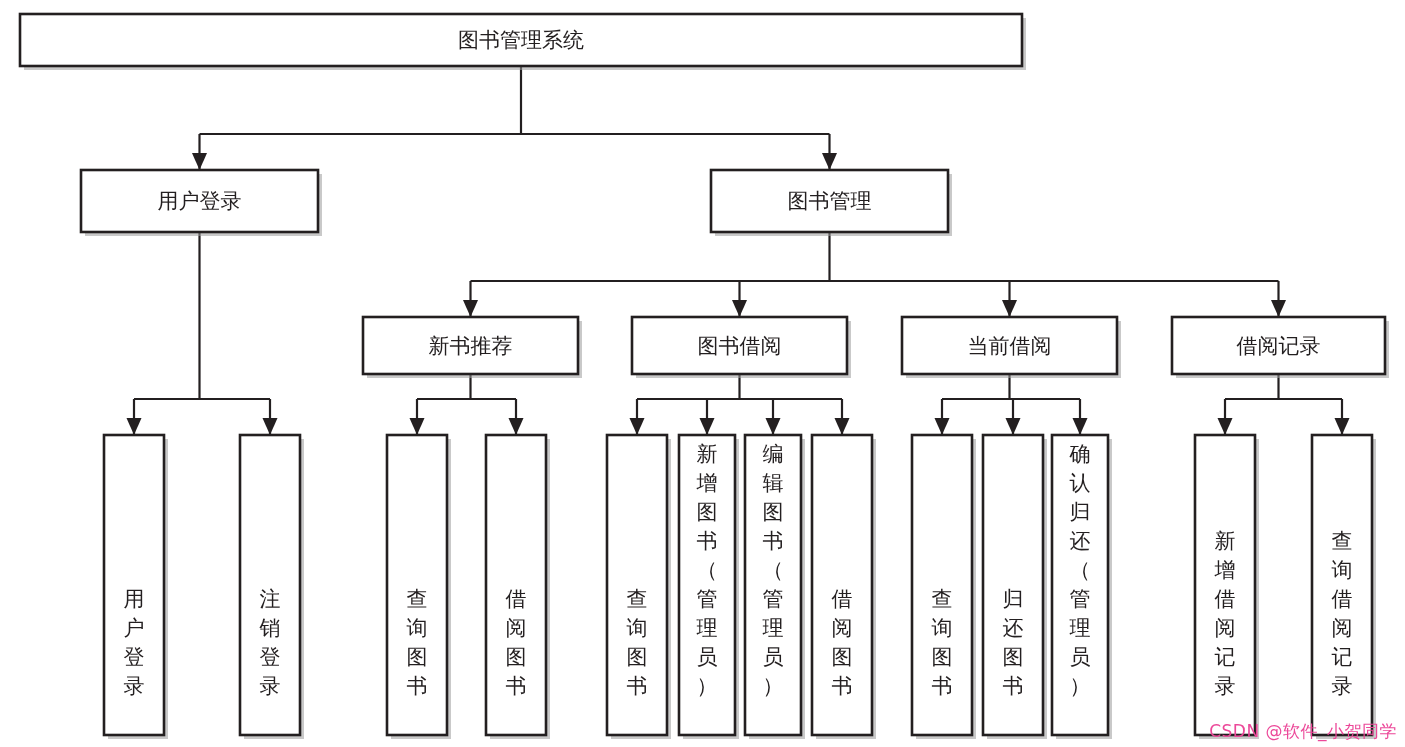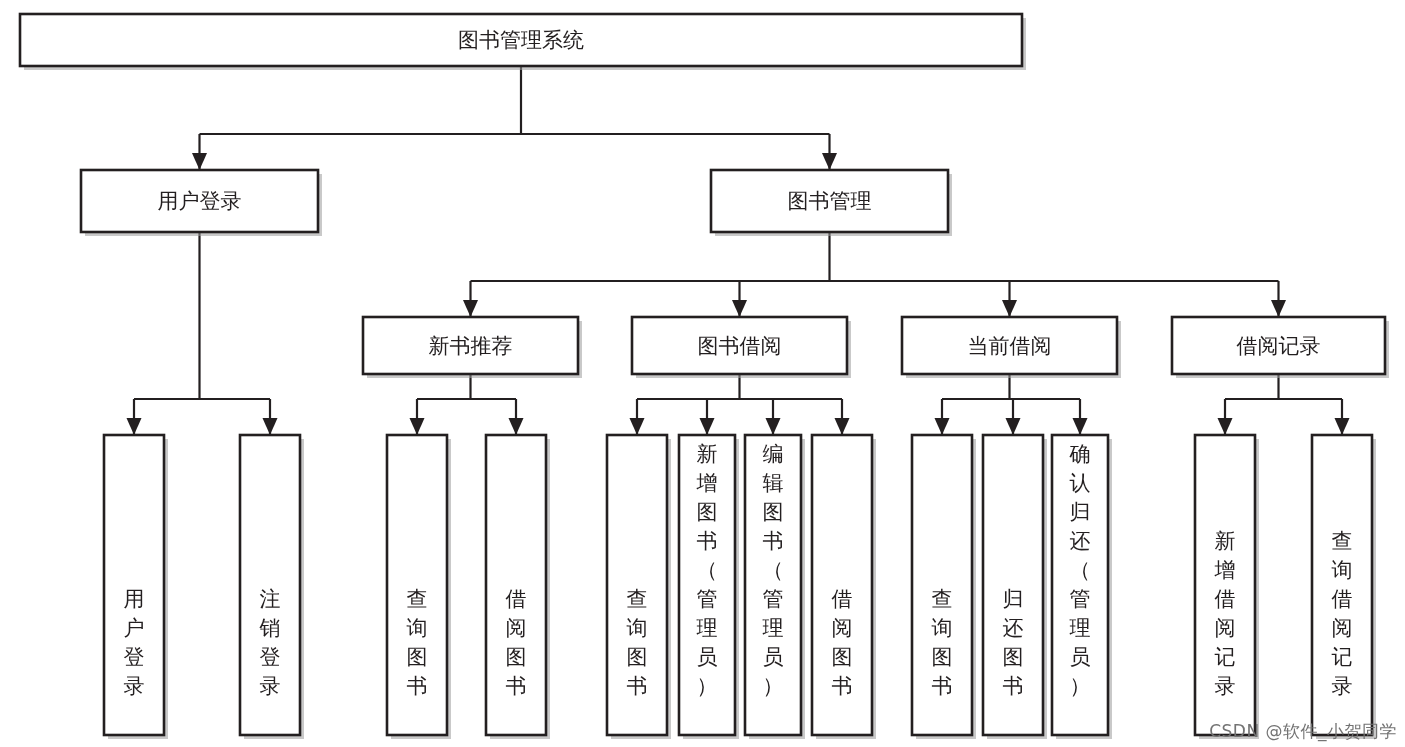--- a/index.html
+++ b/index.html
@@ -49,21 +49,21 @@
     font-size: 21px;
     fill: #231f20;
     text-anchor: middle;
   }
   .watermark-text {
     position: absolute;
     right: 8px;
     bottom: 4px;
     font-family: "DejaVu Sans", "Liberation Sans", sans-serif;
     font-size: 17px;
-    color: #737373;
+    color: #ec4899;
     white-space: nowrap;
     letter-spacing: 0.5px;
     pointer-events: none;
   }
 </style>
 </head>
 <body>
 
 <svg id="diagram" viewBox="0 0 1405 747" xmlns="http://www.w3.org/2000/svg">
   <g id="edges-layer">

